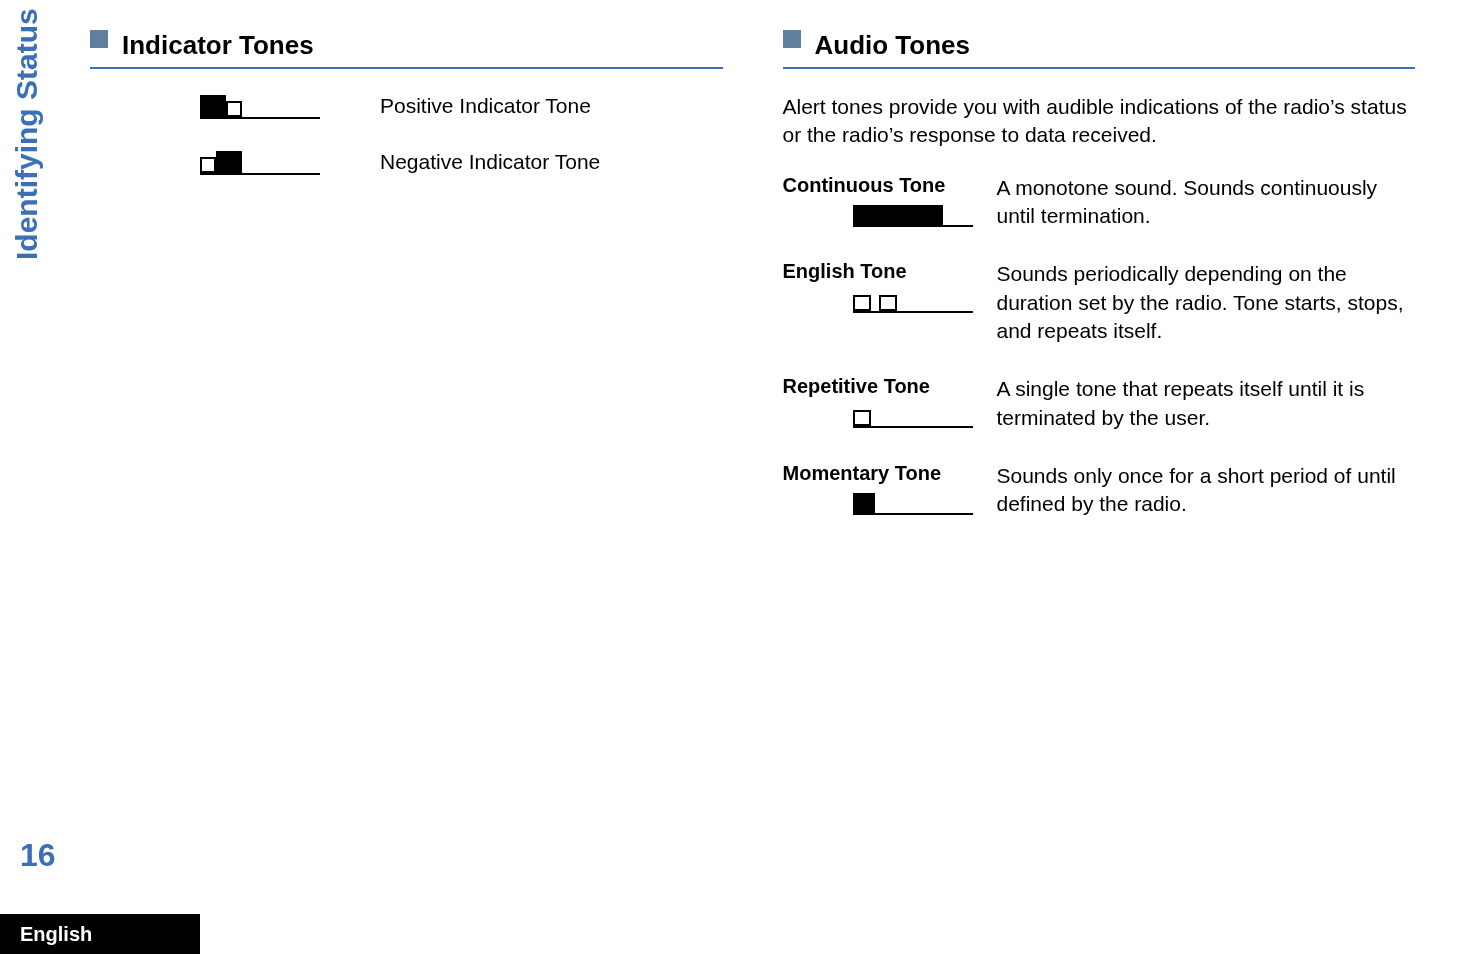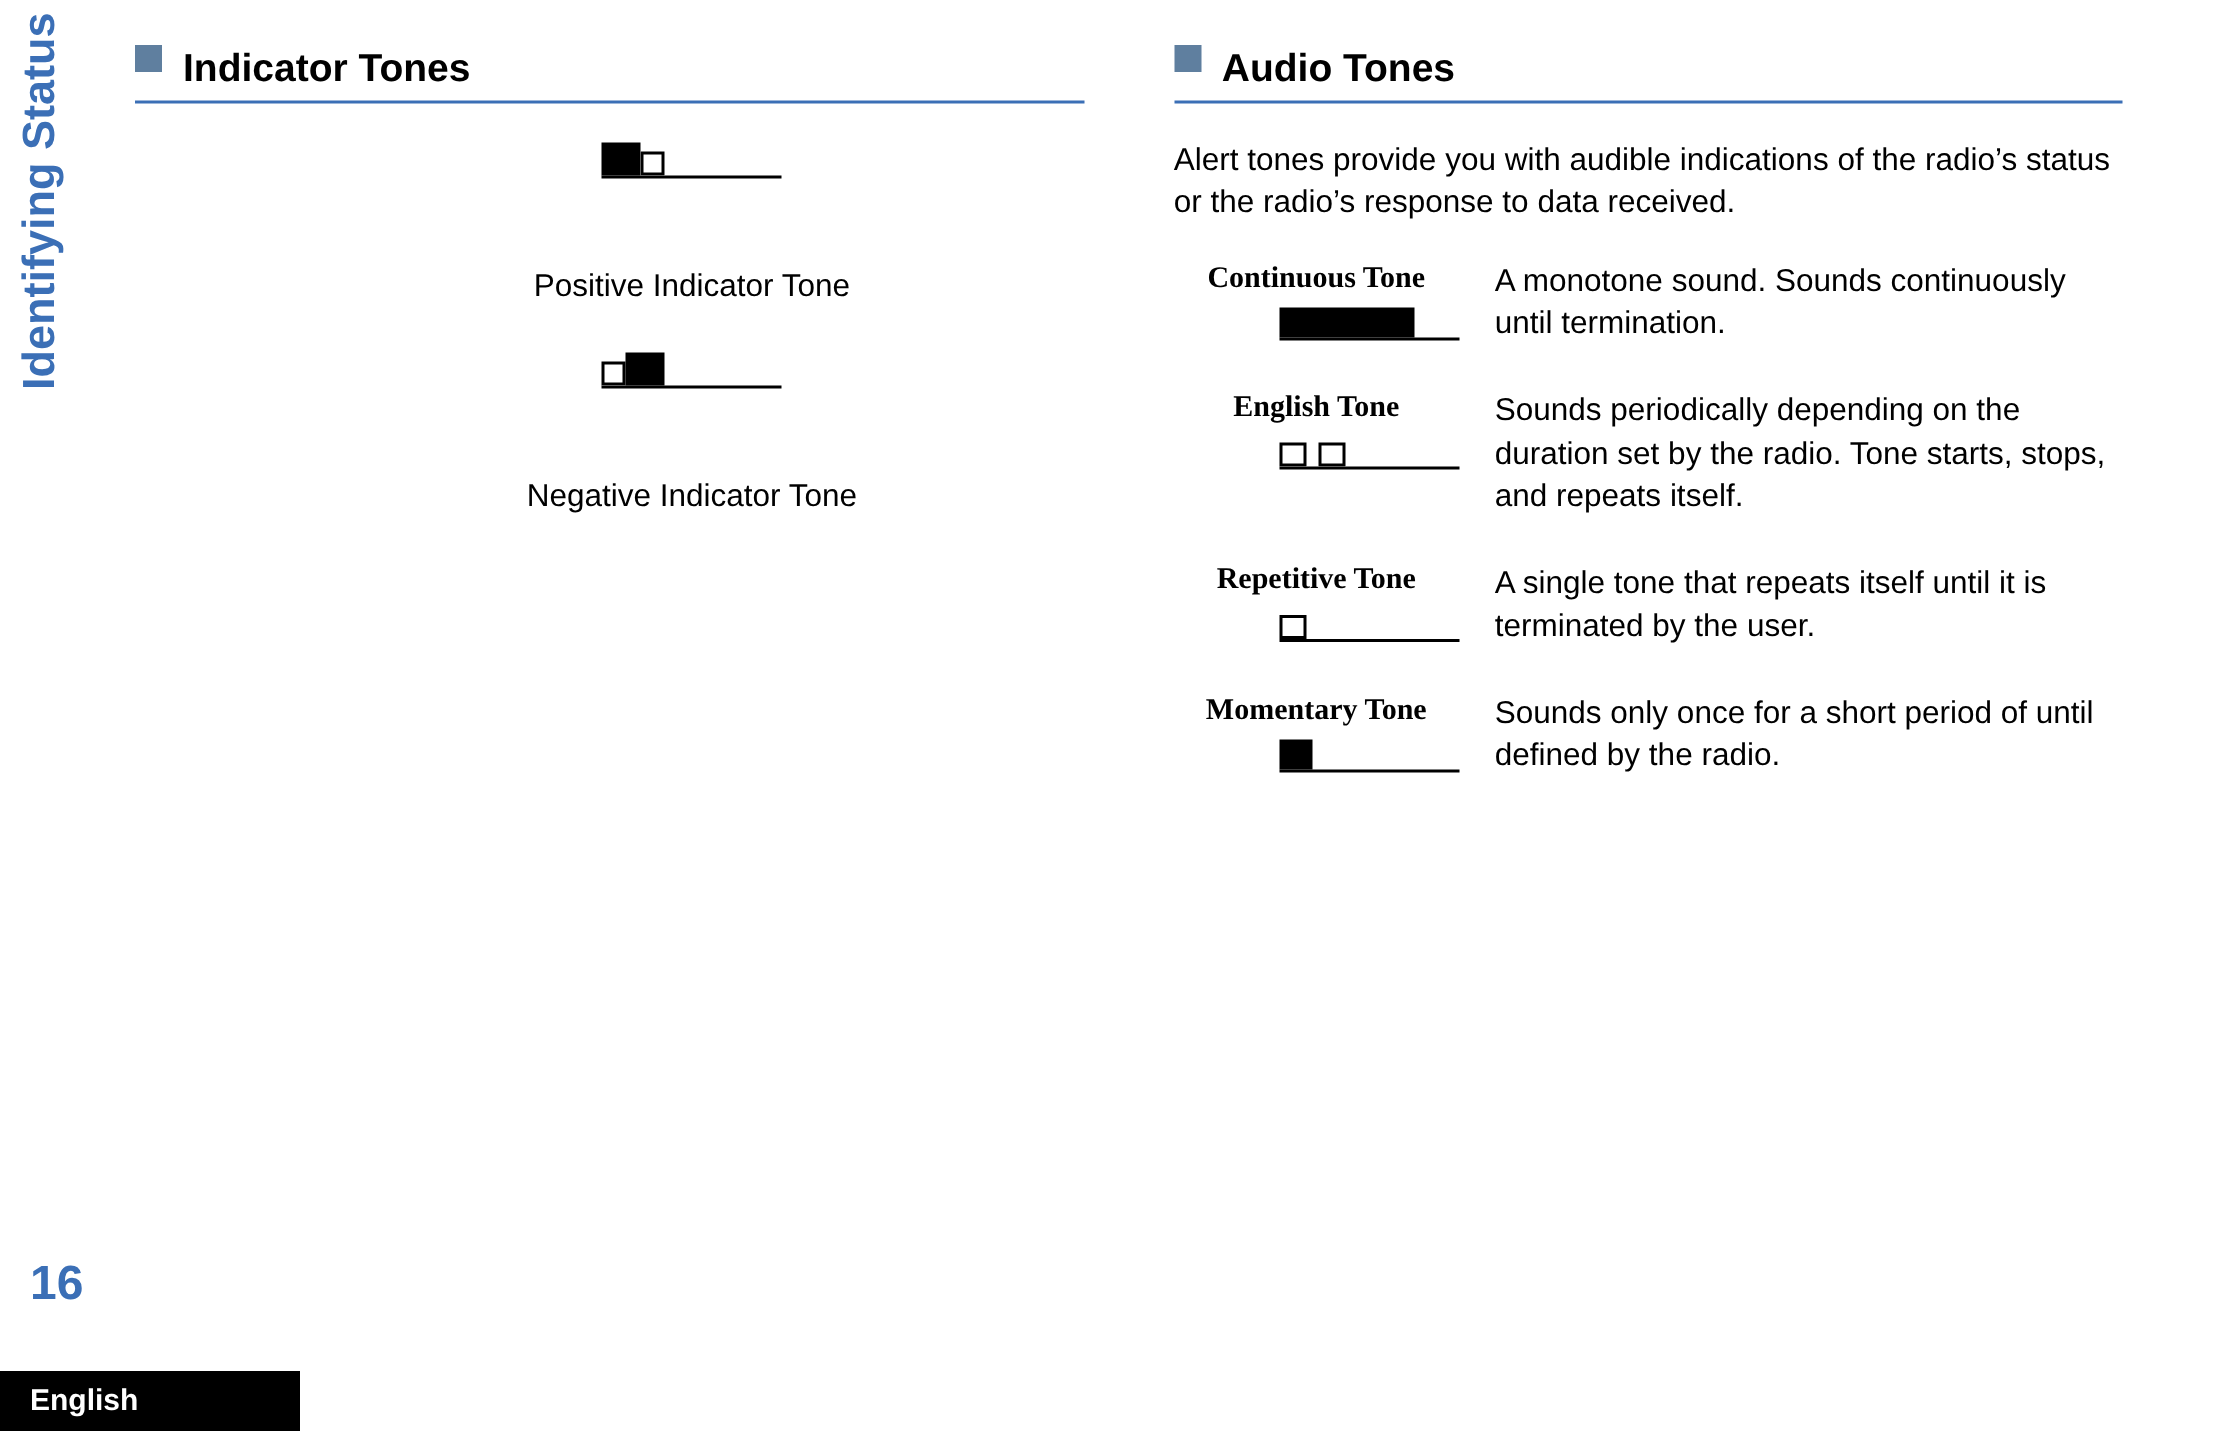--- a/index.html
+++ b/index.html
@@ -92,37 +92,35 @@
   }
   .tone-low-box {
     width: 18px; height: 18px; background: #000;
   }
   .indicator-row {
     display: flex;
     align-items: center;
     gap: 60px;
     margin-bottom: 30px;
     padding-left: 110px;
-    flex-direction: column;
   }
   .graph-baseline { display:flex; align-items:flex-end; border-bottom:2px solid #000; height:26px; width:120px; }
   .blk-l { width:26px; height:22px; background:#000; }
   .blk-h { width:16px; height:16px; border:2px solid #000; background:#fff; }
   .indicator-label { font-size: 21px; }
   
   .audio-row {
     display: flex;
     gap: 24px;
     margin-bottom: 30px;
   }
   .audio-left {
     width: 190px;
-    text-align: center;
+    text-align: left;
     flex-shrink: 0;
-    font-family: Liberation Serif, serif;
   }
   .audio-name { font-size: 20px; font-weight: bold; margin-bottom: 6px; }
   .audio-graphic { display:flex; justify-content:flex-end; }
   .audio-desc { font-size: 21px; line-height: 1.35; flex: 1; }
   .g-baseline { display:flex; align-items:flex-end; border-bottom:2px solid #000; height:24px; }
   .seg-solid { background:#000; height:20px; }
   .seg-open  { border:2px solid #000; background:#fff; height:16px; }
   .seg-gap   { width:8px; height:0; }
 </style>
 </head>

